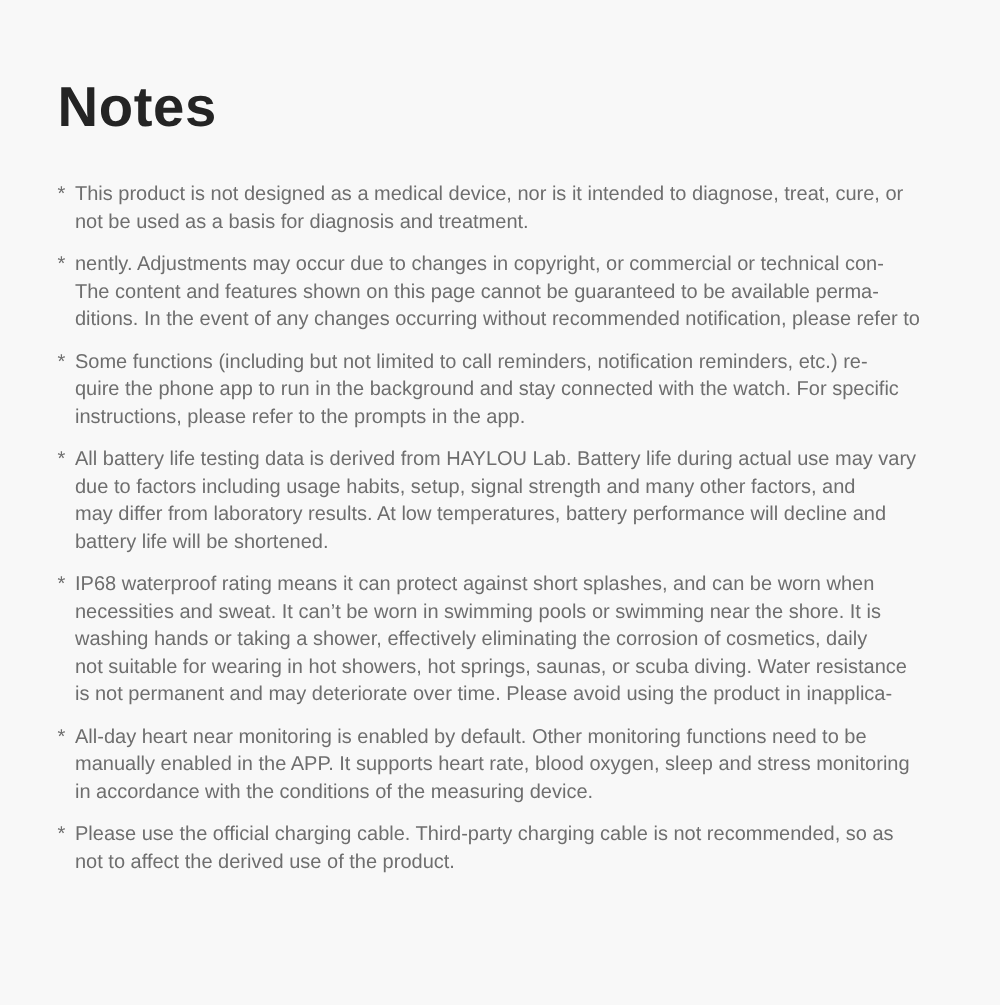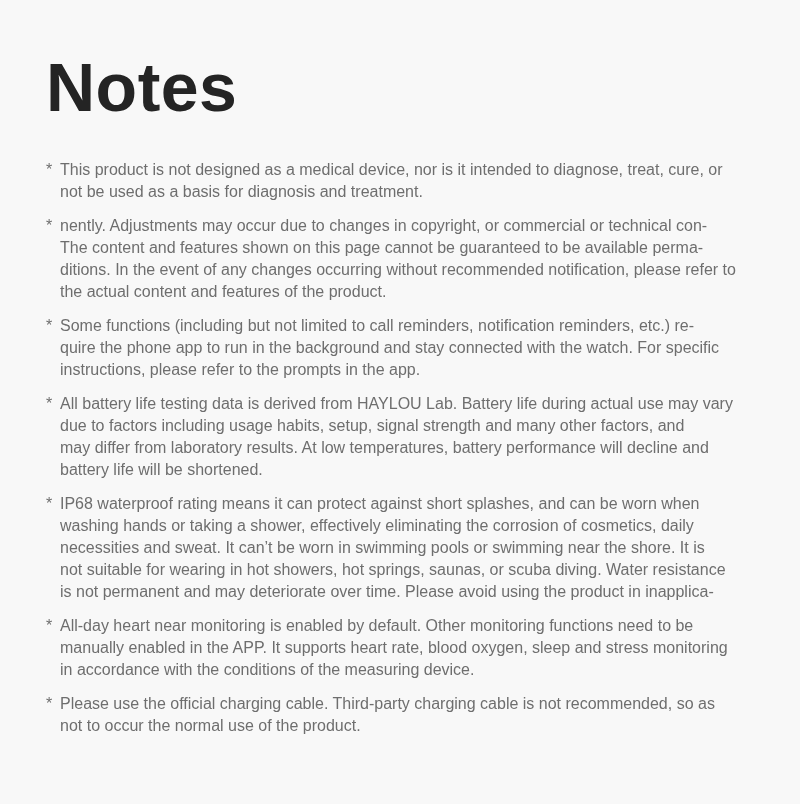--- a/index.html
+++ b/index.html
@@ -13,22 +13,22 @@
     width:800px;
     height:804px;
     background:var(--bg);
     font-family:"Liberation Sans", sans-serif;
     overflow:hidden;
   }
   .page{
     padding:50px 40px 0 46px;
   }
   .page-title{
-    margin:0 0 34px 0;
-    font-size:68px;
+    margin:11px 0 34px 0;
+    font-size:45px;
     line-height:1.1;
     font-weight:800;
     letter-spacing:0.5px;
     color:var(--title);
   }
   .notes-list{
     color:var(--body);
     font-size:16px;
     line-height:22px;
   }
@@ -59,21 +59,20 @@
           <div class="note-line">This product is not designed as a medical device, nor is it intended to diagnose, treat, cure, or</div>
           <div class="note-line">not be used as a basis for diagnosis and treatment.</div>
         </div>
   </div>
       <div class="note">
     <span class="note-bullet">*</span>
     <div class="note-text">
           <div class="note-line">nently. Adjustments may occur due to changes in copyright, or commercial or technical con-</div>
           <div class="note-line">The content and features shown on this page cannot be guaranteed to be available perma-</div>
           <div class="note-line">ditions. In the event of any changes occurring without recommended notification, please refer to</div>
-          <div class="note-line">the actual content and features of the product.</div>
         </div>
   </div>
       <div class="note">
     <span class="note-bullet">*</span>
     <div class="note-text">
           <div class="note-line">Some functions (including but not limited to call reminders, notification reminders, etc.) re-</div>
           <div class="note-line">quire the phone app to run in the background and stay connected with the watch. For specific</div>
           <div class="note-line">instructions, please refer to the prompts in the app.</div>
         </div>
   </div>
@@ -83,35 +82,35 @@
           <div class="note-line">All battery life testing data is derived from HAYLOU Lab. Battery life during actual use may vary</div>
           <div class="note-line">due to factors including usage habits, setup, signal strength and many other factors, and</div>
           <div class="note-line">may differ from laboratory results. At low temperatures, battery performance will decline and</div>
           <div class="note-line">battery life will be shortened.</div>
         </div>
   </div>
       <div class="note">
     <span class="note-bullet">*</span>
     <div class="note-text">
           <div class="note-line">IP68 waterproof rating means it can protect against short splashes, and can be worn when</div>
+          <div class="note-line">necessities and sweat. It can’t be worn in swimming pools or swimming near the shore. It is</div>
           <div class="note-line">washing hands or taking a shower, effectively eliminating the corrosion of cosmetics, daily</div>
-          <div class="note-line">necessities and sweat. It can’t be worn in swimming pools or swimming near the shore. It is</div>
           <div class="note-line">not suitable for wearing in hot showers, hot springs, saunas, or scuba diving. Water resistance</div>
           <div class="note-line">is not permanent and may deteriorate over time. Please avoid using the product in inapplica-</div>
         </div>
   </div>
       <div class="note">
     <span class="note-bullet">*</span>
     <div class="note-text">
           <div class="note-line">All-day heart near monitoring is enabled by default. Other monitoring functions need to be</div>
           <div class="note-line">manually enabled in the APP. It supports heart rate, blood oxygen, sleep and stress monitoring</div>
           <div class="note-line">in accordance with the conditions of the measuring device.</div>
         </div>
   </div>
       <div class="note">
     <span class="note-bullet">*</span>
     <div class="note-text">
           <div class="note-line">Please use the official charging cable. Third-party charging cable is not recommended, so as</div>
-          <div class="note-line">not to occur the normal use of the product.</div>
+          <div class="note-line">not to affect the derived use of the product.</div>
         </div>
   </div>
     </div>
 </div>
 
 </body></html>

